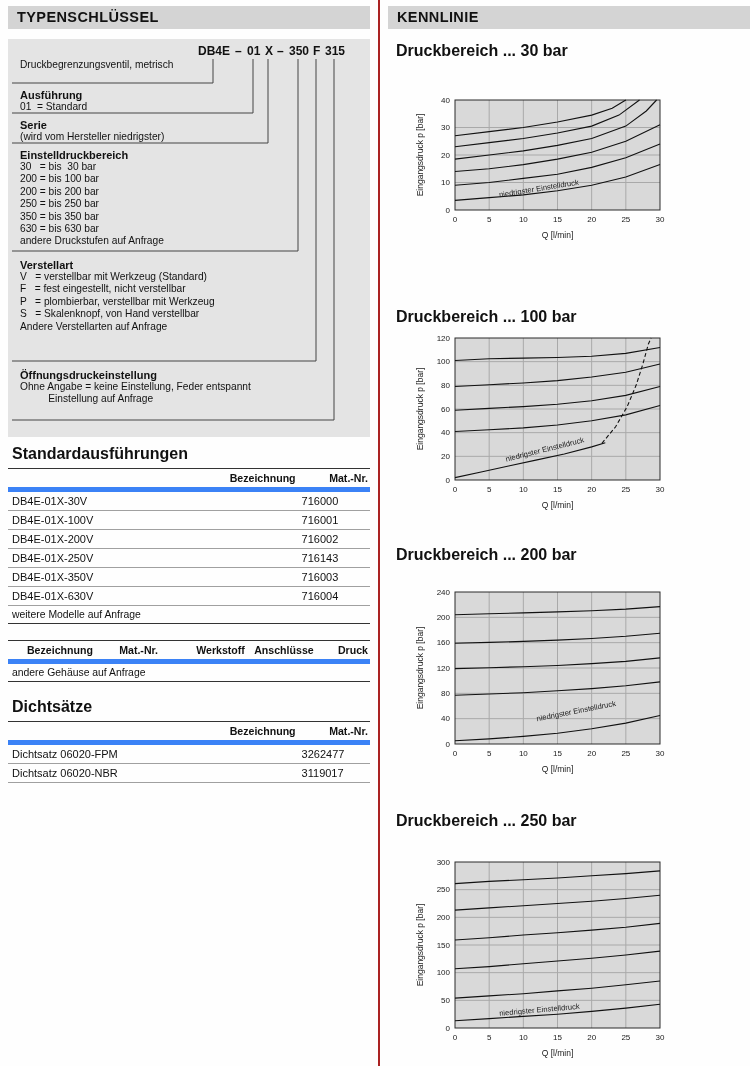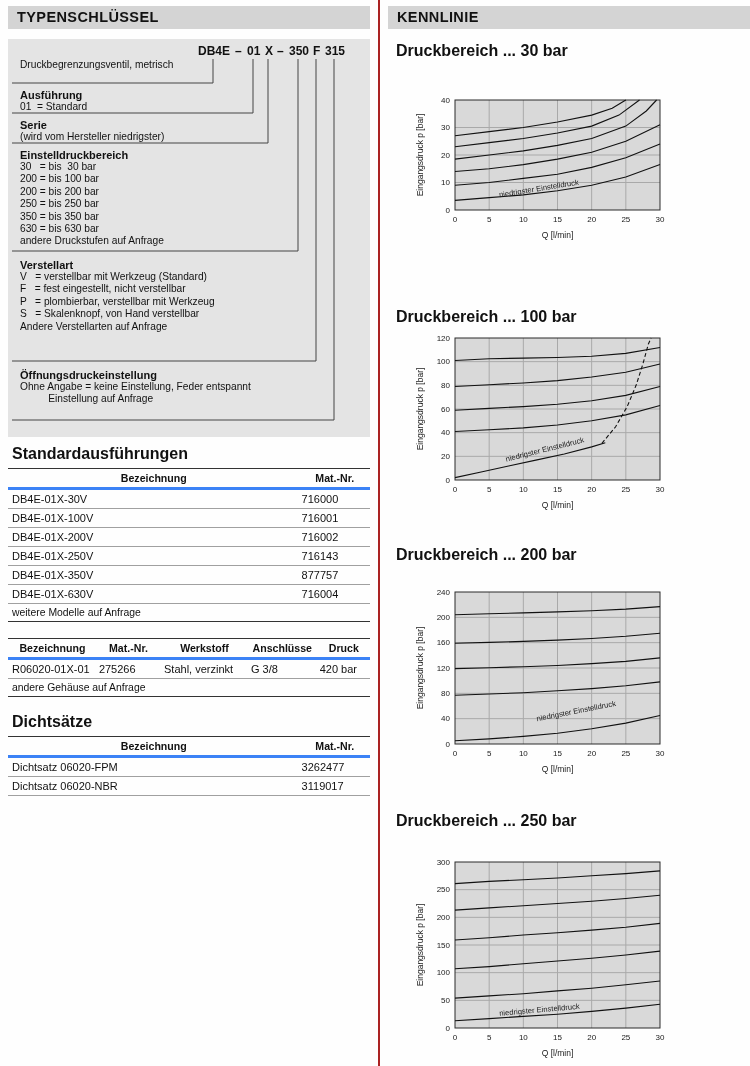--- a/index.html
+++ b/index.html
@@ -15,22 +15,22 @@
   .connectors { position:absolute; left:0; top:0; }
   .connectors line { stroke:#444; stroke-width:1; }
   .group { position:absolute; left:12px; right:6px; }
   .g-title { font-size:11px; font-weight:bold; line-height:12px; }
   .g-line { font-size:10.2px; line-height:12.4px; white-space:pre; }
 
   .tables { margin-top:4px; }
   .tsection { margin-bottom:16px; }
   .sec-title { font-size:16px; font-weight:bold; margin:8px 0 5px 4px; }
   table { width:100%; border-collapse:collapse; table-layout:fixed; }
-  th { text-align:center; font-size:10.6px; font-weight:bold; padding:3px 2px 3px 4px;
-       border-top:1.2px solid #333; border-bottom:3px solid #3b82f6; }
+  th { text-align:right; font-size:10.6px; font-weight:bold; padding:3px 2px 3px 4px;
+       border-top:1.2px solid #333; border-bottom:5px solid #3b82f6; }
   td { font-size:11px; padding:3px 2px 3px 4px; border-bottom:1px solid #a0a0a0; }
   tr.footnote td { border-bottom:1px solid #333; font-size:10.4px; }
 
   .divider { position:absolute; left:378px; top:0; width:2px; height:1066px; background:var(--divider,#aa2222); }
 
   .col-right { position:absolute; left:388px; top:6px; width:396px; }
   .chart-title { position:absolute; left:8px; font-size:16px; font-weight:bold; }
   .chart-holder { position:absolute; left:5px; }
 
   .grid  { stroke:#a9a9a9; stroke-width:1; }
@@ -136,21 +136,21 @@
               <tr>
                 <td>DB4E-01X-200V</td>
                 <td>716002</td>
               </tr>
               <tr>
                 <td>DB4E-01X-250V</td>
                 <td>716143</td>
               </tr>
               <tr>
                 <td>DB4E-01X-350V</td>
-                <td>877757</td>
+                <td>716003</td>
               </tr>
               <tr>
                 <td>DB4E-01X-630V</td>
                 <td>716004</td>
               </tr>
               <tr class="footnote">
                 <td colspan="2">weitere Modelle auf Anfrage</td>
               </tr>
             </tbody>
           </table>
@@ -167,27 +167,20 @@
             <thead>
               <tr>
                 <th>Bezeichnung</th>
                 <th>Mat.-Nr.</th>
                 <th>Werkstoff</th>
                 <th>Anschlüsse</th>
                 <th>Druck</th>
               </tr>
             </thead>
             <tbody>
-              <tr>
-                <td>R06020-01X-01</td>
-                <td>275266</td>
-                <td>Stahl, verzinkt</td>
-                <td>G 3/8</td>
-                <td>420 bar</td>
-              </tr>
               <tr class="footnote">
                 <td colspan="5">andere Gehäuse auf Anfrage</td>
               </tr>
             </tbody>
           </table>
         </div>
         <div class="tsection">
           <div class="sec-title">Dichtsätze</div>
           <table>
             <colgroup>

